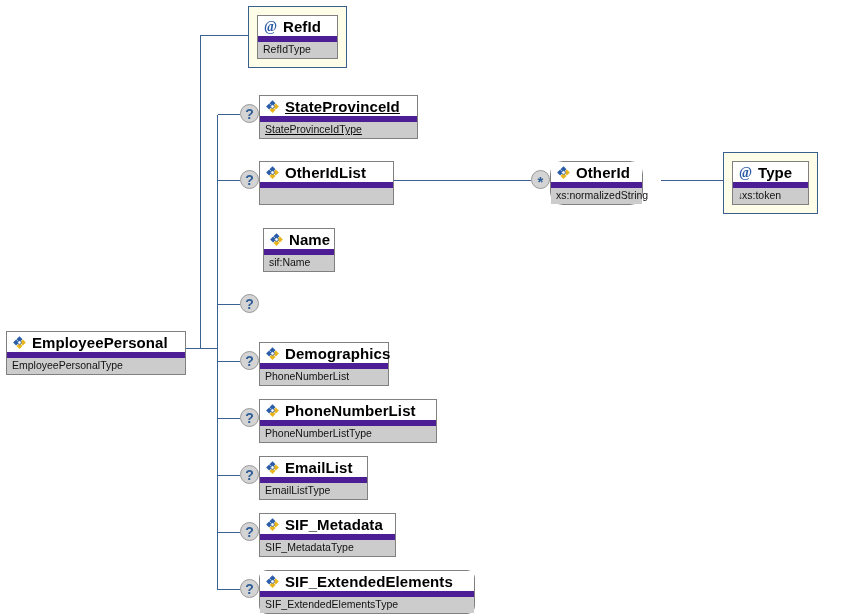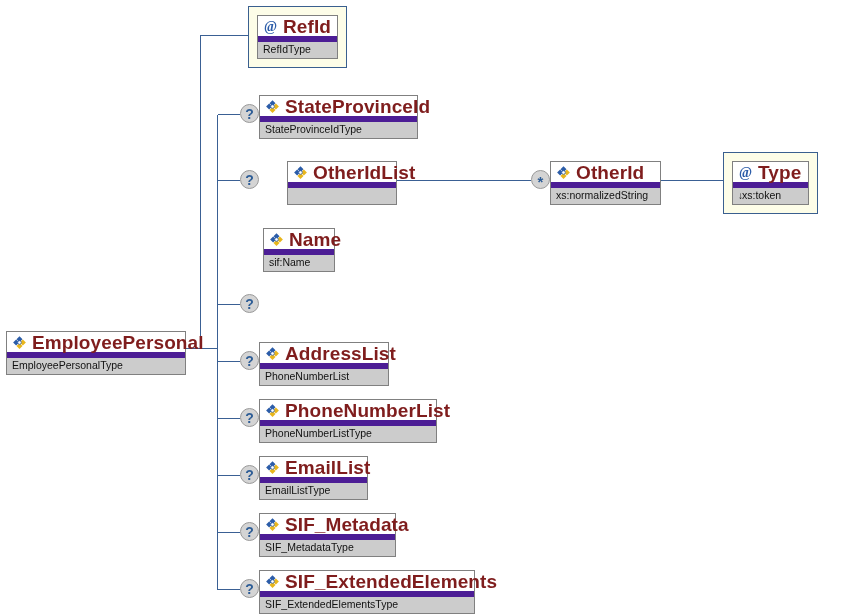--- a/index.html
+++ b/index.html
@@ -41,23 +41,23 @@
     background: #ffffff;
   }
   .node .name-row {
     display: flex;
     align-items: center;
     background: #ffffff;
     padding: 2px 6px 1px 5px;
     white-space: nowrap;
   }
   .node .label {
-    font-size: 19px;
+    font-size: 15px;
     font-weight: bold;
-    color: #7f1d1d;
+    color: #000000;
     letter-spacing: .1px;
     line-height: 17px;
   }
   .node .type-row {
     background: #cccccc;
     border-top: 6px solid #4c1d95;
     font-size: 10.5px;
     color: #111111;
     padding: 1px 5px 2px 5px;
     line-height: 13px;
@@ -155,55 +155,55 @@
             <text x="8" y="13" font-family="Liberation Serif, serif" font-size="15" font-weight="bold" fill="#2b5ca8" text-anchor="middle">@</text>
           </svg>
         </span>
         <span class="label">RefId</span>
       </div>
       <div class="type-row">RefIdType</div>
     </div>
   </div>
 
   <div class="marker q" style="left:240px; top:104px;">?</div>
-  <div class="node" style="left:259px; top:95px; width:159px;">
+  <div class="node" style="left:259px; top:95px; width:159px;text-decoration:underline;">
     <div class="name-row">
       <span class="ico">
         <svg width="15" height="15" viewBox="0 0 16 16">
           <path d="M8 1.2 L11.2 4.4 L8 7.6 L4.8 4.4 Z" fill="#2b5ca8"></path>
           <path d="M1.2 8 L4.4 4.8 L7.6 8 L4.4 11.2 Z" fill="#2b5ca8"></path>
           <path d="M14.8 8 L11.6 11.2 L8.4 8 L11.6 4.8 Z" fill="#e8b61c"></path>
           <path d="M8 14.8 L4.8 11.6 L8 8.4 L11.2 11.6 Z" fill="#e8b61c"></path>
           <circle cx="8" cy="8" r="1.9" fill="#ffffff" stroke="#2b5ca8" stroke-width="0.8"></circle>
         </svg>
       </span>
       <span class="label">StateProvinceId</span>
     </div>
     <div class="type-row">StateProvinceIdType</div>
   </div>
 
   <div class="marker q" style="left:240px; top:170px;">?</div>
-  <div class="node" style="left:259px; top:161px; width:110px;margin-left:28px;">
+  <div class="node" style="left:259px; top:161px; width:135px;">
     <div class="name-row">
       <span class="ico">
         <svg width="15" height="15" viewBox="0 0 16 16">
           <path d="M8 1.2 L11.2 4.4 L8 7.6 L4.8 4.4 Z" fill="#2b5ca8"></path>
           <path d="M1.2 8 L4.4 4.8 L7.6 8 L4.4 11.2 Z" fill="#2b5ca8"></path>
           <path d="M14.8 8 L11.6 11.2 L8.4 8 L11.6 4.8 Z" fill="#e8b61c"></path>
           <path d="M8 14.8 L4.8 11.6 L8 8.4 L11.2 11.6 Z" fill="#e8b61c"></path>
           <circle cx="8" cy="8" r="1.9" fill="#ffffff" stroke="#2b5ca8" stroke-width="0.8"></circle>
         </svg>
       </span>
       <span class="label">OtherIdList</span>
     </div>
     <div class="type-row"></div>
   </div>
 
   <div class="marker star" style="left:531px; top:170px;">*</div>
-  <div class="node" style="left:550px; top:161px; width:111px;">
+  <div class="node" style="left:550px; top:161px; width:93px;border-radius:13px;">
     <div class="name-row">
       <span class="ico">
         <svg width="15" height="15" viewBox="0 0 16 16">
           <path d="M8 1.2 L11.2 4.4 L8 7.6 L4.8 4.4 Z" fill="#2b5ca8"></path>
           <path d="M1.2 8 L4.4 4.8 L7.6 8 L4.4 11.2 Z" fill="#2b5ca8"></path>
           <path d="M14.8 8 L11.6 11.2 L8.4 8 L11.6 4.8 Z" fill="#e8b61c"></path>
           <path d="M8 14.8 L4.8 11.6 L8 8.4 L11.2 11.6 Z" fill="#e8b61c"></path>
           <circle cx="8" cy="8" r="1.9" fill="#ffffff" stroke="#2b5ca8" stroke-width="0.8"></circle>
         </svg>
       </span>
@@ -251,21 +251,21 @@
     <div class="name-row">
       <span class="ico">
         <svg width="15" height="15" viewBox="0 0 16 16">
           <path d="M8 1.2 L11.2 4.4 L8 7.6 L4.8 4.4 Z" fill="#2b5ca8"></path>
           <path d="M1.2 8 L4.4 4.8 L7.6 8 L4.4 11.2 Z" fill="#2b5ca8"></path>
           <path d="M14.8 8 L11.6 11.2 L8.4 8 L11.6 4.8 Z" fill="#e8b61c"></path>
           <path d="M8 14.8 L4.8 11.6 L8 8.4 L11.2 11.6 Z" fill="#e8b61c"></path>
           <circle cx="8" cy="8" r="1.9" fill="#ffffff" stroke="#2b5ca8" stroke-width="0.8"></circle>
         </svg>
       </span>
-      <span class="label">AddressList</span>
+      <span class="label">Demographics</span>
     </div>
     <div class="type-row">PhoneNumberList</div>
   </div>
 
   <div class="marker q" style="left:240px; top:408px;">?</div>
   <div class="node" style="left:259px; top:399px; width:178px;">
     <div class="name-row">
       <span class="ico">
         <svg width="15" height="15" viewBox="0 0 16 16">
           <path d="M8 1.2 L11.2 4.4 L8 7.6 L4.8 4.4 Z" fill="#2b5ca8"></path>
@@ -308,21 +308,21 @@
           <path d="M8 14.8 L4.8 11.6 L8 8.4 L11.2 11.6 Z" fill="#e8b61c"></path>
           <circle cx="8" cy="8" r="1.9" fill="#ffffff" stroke="#2b5ca8" stroke-width="0.8"></circle>
         </svg>
       </span>
       <span class="label">SIF_Metadata</span>
     </div>
     <div class="type-row">SIF_MetadataType</div>
   </div>
 
   <div class="marker q" style="left:240px; top:579px;">?</div>
-  <div class="node" style="left:259px; top:570px; width:216px;">
+  <div class="node" style="left:259px; top:570px; width:216px;border-radius:8px;">
     <div class="name-row">
       <span class="ico">
         <svg width="15" height="15" viewBox="0 0 16 16">
           <path d="M8 1.2 L11.2 4.4 L8 7.6 L4.8 4.4 Z" fill="#2b5ca8"></path>
           <path d="M1.2 8 L4.4 4.8 L7.6 8 L4.4 11.2 Z" fill="#2b5ca8"></path>
           <path d="M14.8 8 L11.6 11.2 L8.4 8 L11.6 4.8 Z" fill="#e8b61c"></path>
           <path d="M8 14.8 L4.8 11.6 L8 8.4 L11.2 11.6 Z" fill="#e8b61c"></path>
           <circle cx="8" cy="8" r="1.9" fill="#ffffff" stroke="#2b5ca8" stroke-width="0.8"></circle>
         </svg>
       </span>

